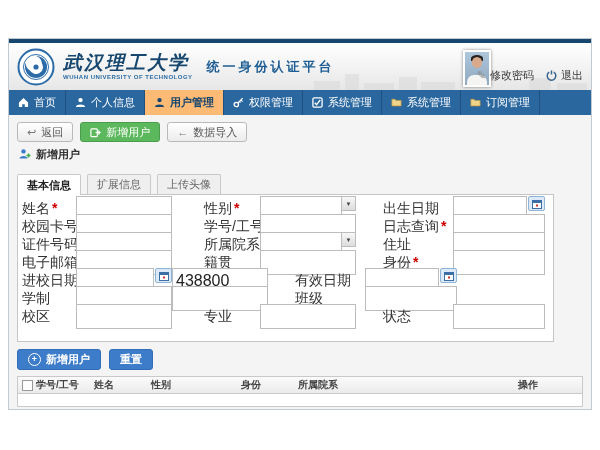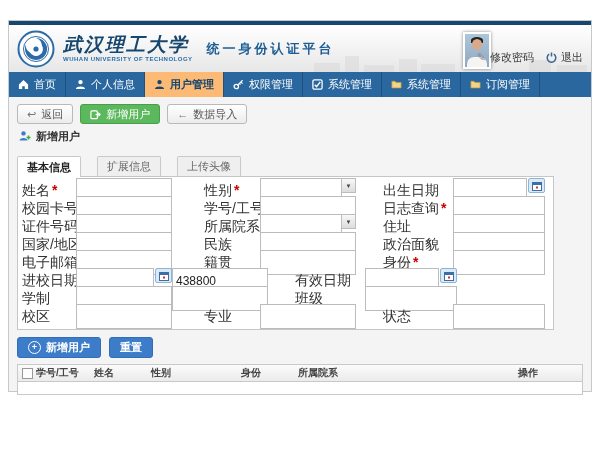--- a/index.html
+++ b/index.html
@@ -1,17 +1,17 @@
 <!DOCTYPE html>
 <html><head>
 <meta charset="utf-8">
 <style>
   html,body{margin:0;padding:0;width:600px;height:450px;background:#fff;overflow:hidden;
     font-family:"Liberation Sans","DejaVu Sans",sans-serif;-webkit-font-smoothing:antialiased;}
-  .page{position:absolute;left:8px;top:20px;width:582px;border:1px solid #c2c9cf;background:#f4f4f4;}
+  .page{position:absolute;left:8px;top:38px;width:582px;border:1px solid #c2c9cf;background:#f4f4f4;}
   .topbar{height:4px;background:#17466f;}
   
   .header{position:relative;height:47px;background:linear-gradient(#ffffff,#e7e7e7);display:flex;align-items:center;}
   .logo{width:38px;height:38px;margin-left:8px;flex:0 0 auto;}
   .uni{margin-left:8px;line-height:1;}
   .uni-cn{font-family:"DejaVu Serif","Liberation Serif",serif;font-style:italic;font-weight:bold;
     font-size:19px;letter-spacing:2px;color:#17476e;}
   .uni-en{font-size:6px;letter-spacing:.5px;color:#2c6da6;margin-top:2px;font-weight:bold;}
   .platform{margin-left:14px;font-size:13px;font-weight:bold;color:#1d5d94;letter-spacing:3px;}
   .sky{position:absolute;bottom:0;background:#d9d9d9;opacity:.55;}
@@ -32,36 +32,36 @@
   
   .content{padding:7px 8px 0 8px;height:287px;background:#f4f4f4;}
   .toolbar{display:flex;gap:7px;margin-bottom:6px;}
   .btn{display:inline-flex;align-items:center;gap:5px;height:20px;padding:0 9px;font-size:11px;
     border-radius:3px;cursor:pointer;box-sizing:border-box;}
   .btn-light{background:linear-gradient(#ffffff,#ececec);border:1px solid #b9b9b9;color:#555;}
   .btn-green{background:#5cb85c;border:1px solid #4a9d4a;color:#fff;}
   .aico{font-size:11px;color:#777;line-height:1;}
   .section-head{display:flex;align-items:center;gap:5px;margin:6px 0 0 2px;height:12px;
     font-size:11px;font-weight:bold;color:#333;}
-  .tabs{display:flex;gap:16px;margin-top:14px;position:relative;z-index:2;}
+  .tabs{display:flex;gap:6px;margin-top:14px;position:relative;z-index:2;}
   .tab{display:flex;align-items:center;height:19px;padding:0 9px;font-size:11px;color:#666;
     background:#efefef;border:1px solid #c9c9c9;border-bottom:none;border-radius:2px 2px 0 0;cursor:pointer;}
   .tab.active{background:#fff;color:#222;font-weight:bold;height:20px;margin-bottom:-1px;}
   
   .formbox{position:relative;z-index:1;background:#fff;border:1px solid #c6c6c6;width:531px;
     padding:5px 0 4px 4px;box-sizing:content-box;}
   .frow{display:flex;align-items:center;height:17px;margin-bottom:1px;}
   .lab{font-size:14px;color:#333;white-space:nowrap;box-sizing:border-box;}
   .lab1{width:54px;}
   .lab2{width:88px;padding-left:32px;}
   .lab3{width:97px;padding-left:27px;}
   .req{color:#cc0000;font-weight:bold;margin-left:2px;}
   .fld{width:96px;display:flex;box-sizing:border-box;}
   .fld3{width:92px;}
-  .fld input{flex:1;min-width:0;height:25px;border:1px solid #bcbcbc;font-size:12px;padding:0 3px;
+  .fld input{flex:1;min-width:0;height:25px;border:1px solid #bcbcbc;font-size:16px;padding:0 3px;
     box-sizing:border-box;background:#fff;color:#222;font-family:inherit;outline:none;}
   .ddbtn{width:14px;height:15px;box-sizing:border-box;border:1px solid #bcbcbc;border-left:none;
     background:linear-gradient(#f8f8f8,#dcdcdc);display:flex;align-items:center;justify-content:center;
     font-size:6px;color:#444;cursor:pointer;}
   .calbtn{width:17px;height:15px;box-sizing:border-box;margin-left:1px;border:1px solid #8fb4d8;border-radius:2px;
     background:#dceaf8;display:flex;align-items:center;justify-content:center;cursor:pointer;}
   
   .actions{display:flex;gap:8px;margin-top:7px;}
   .btn-blue{height:21px;padding:0 10px;background:#3d7cc9;border:1px solid #336db8;color:#fff;font-weight:bold;}
   .oplus{width:11px;height:11px;border:1px solid #fff;border-radius:50%;display:flex;align-items:center;
@@ -265,34 +265,20 @@
         <span class="fld">
             <input value="" style="">
             <span class="ddbtn">▼</span>
           </span>
         <span class="lab lab3"><span>住址</span></span>
         <span class="fld fld3">
             <input value="" style="">
           </span>
       </div>
 
-      <div class="frow">
-        <span class="lab lab1"><span>国家/地区</span></span>
-        <span class="fld">
-            <input value="" style="">
-          </span>
-        <span class="lab lab2"><span>民族</span></span>
-        <span class="fld">
-            <input value="" style="">
-          </span>
-        <span class="lab lab3"><span>政治面貌</span></span>
-        <span class="fld fld3">
-            <input value="" style="">
-          </span>
-      </div>
 
       <div class="frow">
         <span class="lab lab1"><span>电子邮箱</span></span>
         <span class="fld">
             <input value="" style="">
           </span>
         <span class="lab lab2"><span>籍贯</span></span>
         <span class="fld">
             <input value="" style="">
           </span>
@@ -337,21 +323,21 @@
           </span>
         <span class="fld">
             <input value="" style="">
           </span>
         <span class="lab lab3"><span>班级</span></span>
         <span class="fld fld3">
             <input value="" style="">
           </span>
       </div>
 
-      <div class="frow" style="margin-bottom:0">
+      <div class="frow" style="margin-bottom:12px">
         <span class="lab lab1"><span>校区</span></span>
         <span class="fld">
             <input value="" style="">
           </span>
         <span class="lab lab2"><span>专业</span></span>
         <span class="fld">
             <input value="" style="">
           </span>
         <span class="lab lab3"><span>状态</span></span>
         <span class="fld fld3">

